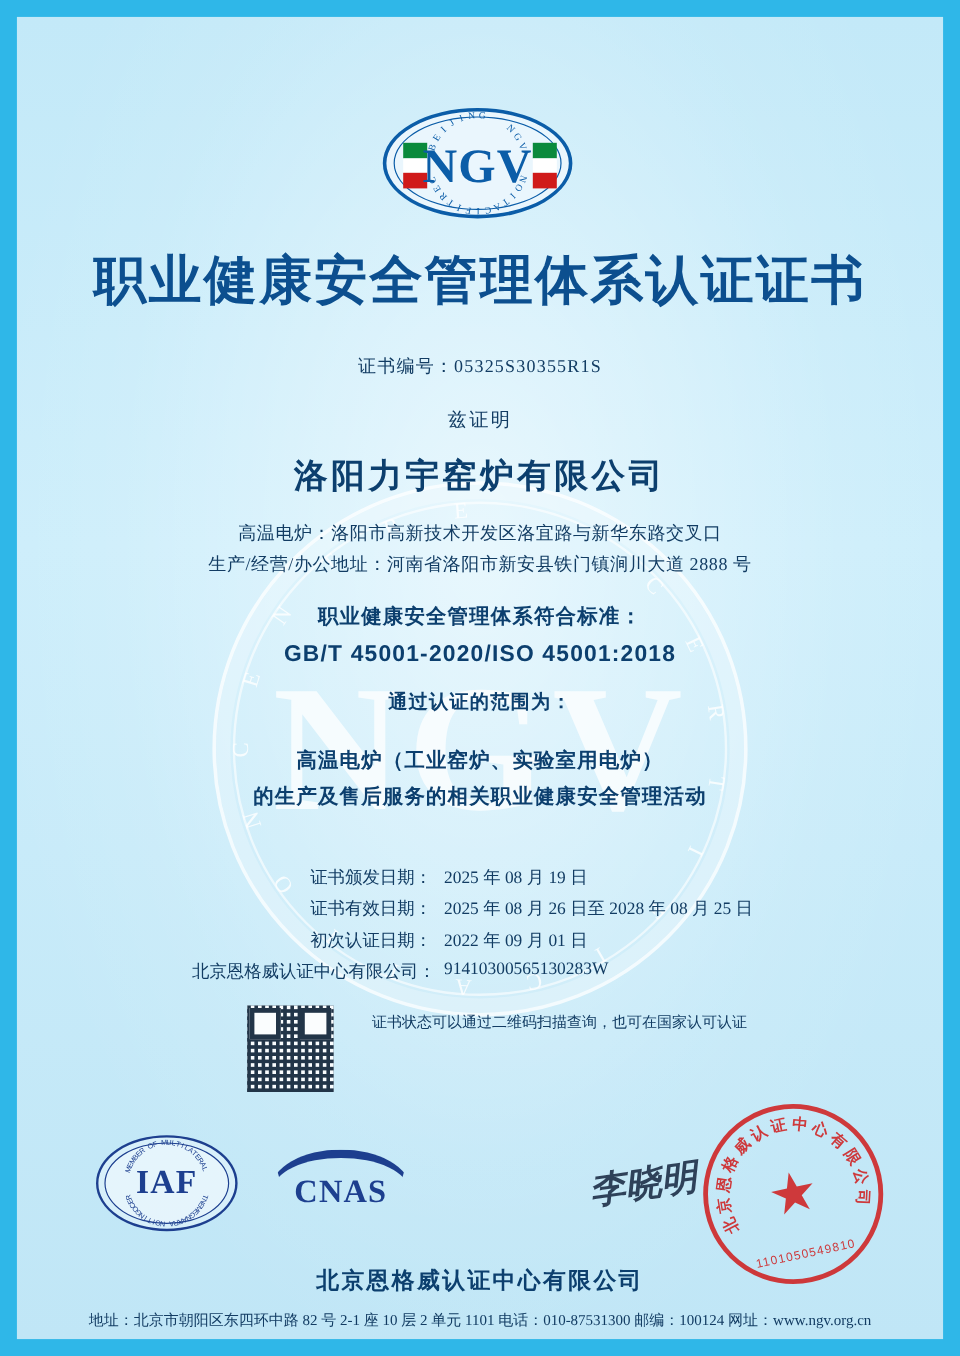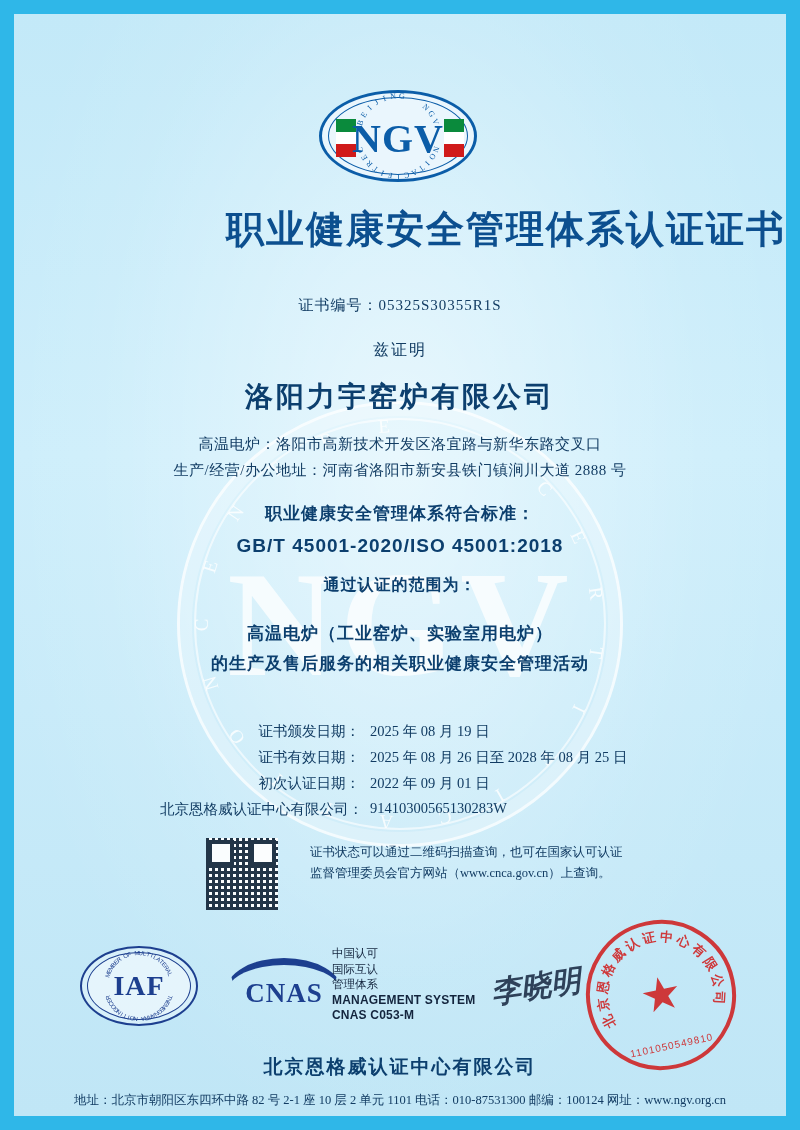--- a/index.html
+++ b/index.html
@@ -145,24 +145,24 @@
     position: absolute;
     left: 50%;
     top: 50%;
     transform-origin: 0 0;
   }
 
   .doc-title {
     position: absolute;
     left: 0; right: 0;
     top: 190px;
-    text-align: right;
-    font-family: "Liberation Serif", serif;
-    font-weight: bold;
-    font-size: 38px;
+    text-align: center;
+    font-family: "Liberation Serif", serif;
+    font-weight: bold;
+    font-size: 44px;
     letter-spacing: 2px;
     color: #0c4f8f;
   }
 
   .cert-no {
     position: absolute;
     left: 0; right: 0;
     top: 282px;
     text-align: center;
     font-size: 15px;
@@ -612,21 +612,20 @@
       <div class="date-row">
         <div class="date-label">北京恩格威认证中心有限公司：</div>
         <div class="date-value">91410300565130283W</div>
       </div>
     </div>
 
   <div class="qr"></div>
 
   <div class="note">
     <div>证书状态可以通过二维码扫描查询，也可在国家认可认证</div>
-    <div>监督管理委员会官方网站（www.cnca.gov.cn）上查询。</div>
   </div>
 
   <div class="iaf">
     <div class="iaf-ell"></div>
     <div class="iaf-ell in"></div>
     <div class="iaf-arc" id="iaf-arc-top">
         <span style="transform: translate(-31.0099px, -11.2867px) rotate(-70deg) translate(-50%, -50%);">M</span>
         <span style="transform: translate(-29.4899px, -14.8104px) rotate(-63.3333deg) translate(-50%, -50%);">E</span>
         <span style="transform: translate(-27.5711px, -18.1338px) rotate(-56.6667deg) translate(-50%, -50%);">M</span>
         <span style="transform: translate(-25.2795px, -21.212px) rotate(-50deg) translate(-50%, -50%);">B</span>
@@ -675,27 +674,20 @@
         <span style="transform: translate(31.0099px, 11.2867px) rotate(110deg) translate(-50%, -50%);">T</span>
       </div>
     <div class="iaf-text">IAF</div>
   </div>
 
   <div class="cnas">
     <div class="cnas-swoosh"></div>
     <div class="cnas-text">CNAS</div>
   </div>
 
-  <div class="cnas-info">
-    <div>中国认可</div>
-    <div>国际互认</div>
-    <div>管理体系</div>
-    <div class="en">MANAGEMENT SYSTEM</div>
-    <div class="en">CNAS C053-M</div>
-  </div>
 
   <div class="signature">李晓明</div>
 
   <div class="seal">
     <div class="seal-ring" id="seal-ring">
         <span style="transform: translate(-56.0237px, 15.0115px) rotate(-105deg) translate(-50%, -50%);">北</span>
         <span style="transform: translate(-57.9448px, -2.52992px) rotate(-87.5deg) translate(-50%, -50%);">京</span>
         <span style="transform: translate(-54.5022px, -19.8372px) rotate(-70deg) translate(-50%, -50%);">恩</span>
         <span style="transform: translate(-46.0145px, -35.3082px) rotate(-52.5deg) translate(-50%, -50%);">格</span>
         <span style="transform: translate(-33.2674px, -47.5108px) rotate(-35deg) translate(-50%, -50%);">威</span>

